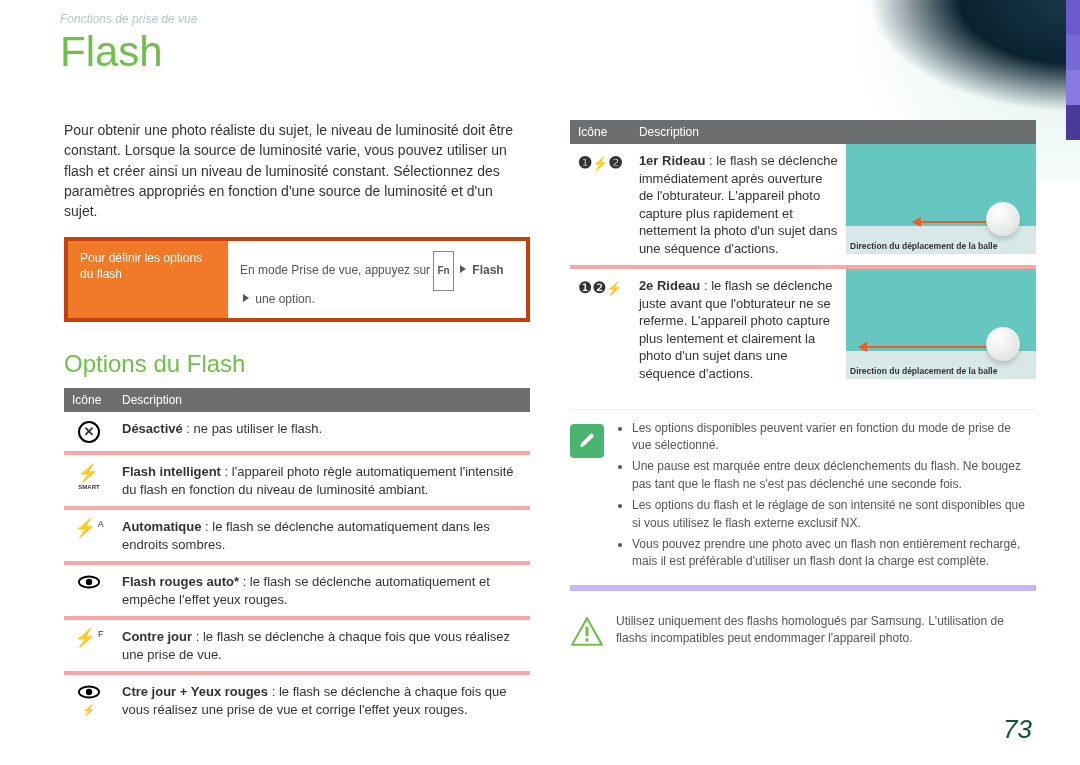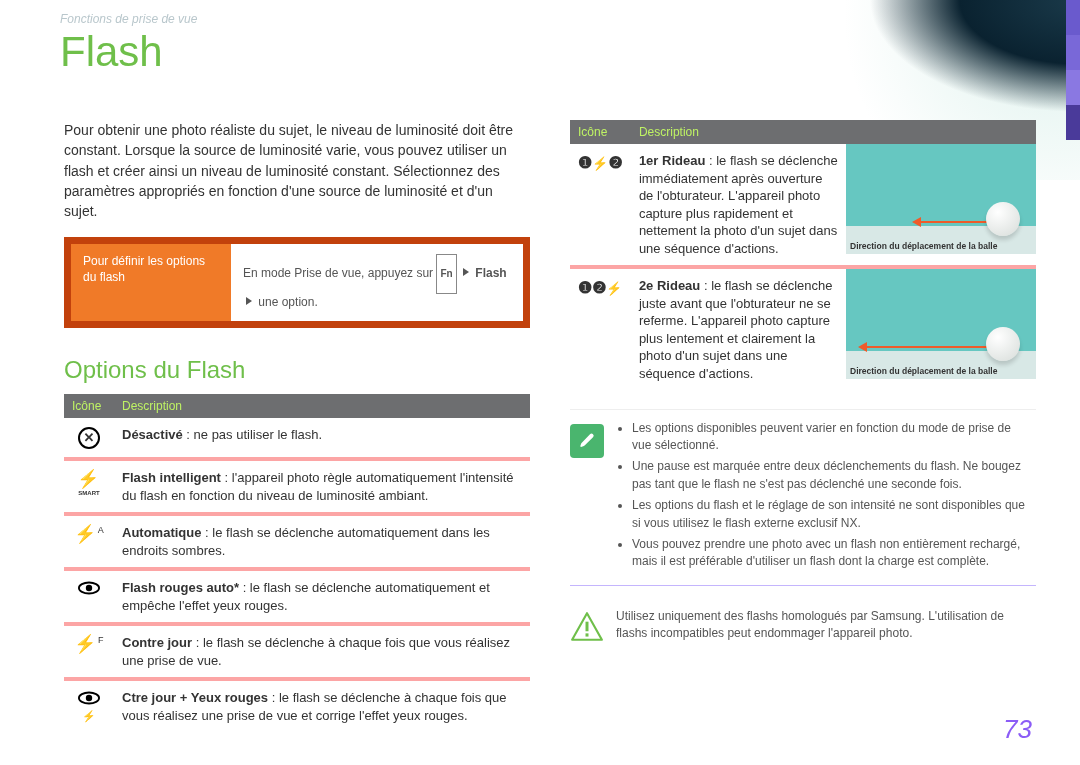--- a/index.html
+++ b/index.html
@@ -53,21 +53,21 @@
   }
   .col { flex: 1; min-width: 0; }
   .intro {
     font-size: 14px;
     line-height: 1.45;
     color: #333;
     margin-bottom: 16px;
   }
   .define-box {
     display: flex;
-    border: 7px solid #c2410c;
+    border: 4px solid #c2410c;
     margin-bottom: 28px;
   }
   .define-label {
     background: #f07a28;
     color: #fff;
     font-size: 12px;
     padding: 10px 12px;
     width: 160px;
     line-height: 1.3;
   }
@@ -101,21 +101,21 @@
     font-weight: 400;
     margin-bottom: 10px;
   }
   table.opt {
     width: 100%;
     border-collapse: collapse;
     font-size: 13px;
   }
   table.opt th {
     background: #6d6e70;
-    color: #bef264;
+    color: #ffffff;
     font-weight: normal;
     text-align: left;
     padding: 5px 8px;
     font-size: 12px;
   }
   table.opt th:first-child { width: 50px; }
   table.opt td {
     border-bottom: 4px solid #fca5a5;
     padding: 8px 8px;
     vertical-align: top;
@@ -207,21 +207,21 @@
     bottom: 2px; left: 4px; right: 4px;
     font-size: 8.5px;
     color: #333;
   }
   .note-box {
     display: flex;
     gap: 12px;
     margin-top: 18px;
     padding: 10px 6px 10px 0;
     border-top: 1px solid #eee;
-    border-bottom: 1px solid #c4b5fd;
+    border-bottom: 6px solid #c4b5fd;
   }
   .note-icon {
     width: 34px; height: 34px;
     background: #4ab56e;
     border-radius: 4px;
     display: flex;
     align-items: center; justify-content: center;
     flex-shrink: 0;
     margin-top: 4px;
   }
@@ -248,21 +248,21 @@
   .warn-text {
     font-size: 12px;
     color: #555;
     line-height: 1.45;
   }
   .page-num {
     position: absolute;
     bottom: 20px; right: 48px;
     font-size: 26px;
     font-style: italic;
-    color: #8b5cf6;
+    color: #14532d;
   }
 </style>
 </head>
 <body>
 
 <div class="bg-corner"></div>
 <div class="tab-strip">
   <div class="tab-seg s1"></div>
     <div class="tab-seg s2"></div>
     <div class="tab-seg s3"></div>
@@ -359,21 +359,21 @@
               <div class="floor"></div>
               <div class="arrow-line"></div>
               <div class="arrow-head"></div>
               <div class="ball"></div>
               <div class="cap">Direction du déplacement de la balle</div>
             </div>
           </td>
         </tr>
         <tr>
           <td class="icon-cell">
-            <span style="font-weight:bold;">❶❷<span style="font-size:13px;">⚡</span></span>
+            <span style="font-weight:normal;">❶❷<span style="font-size:13px;">⚡</span></span>
           </td>
           <td class="desc"><b>2e Rideau</b><span> : le flash se déclenche juste avant que l'obturateur ne se referme. L'appareil photo capture plus lentement et clairement la photo d'un sujet dans une séquence d'actions.</span></td>
           <td class="thumb-cell">
             <div class="thumb t2">
               <div class="floor"></div>
               <div class="arrow-line"></div>
               <div class="arrow-head"></div>
               <div class="ball"></div>
               <div class="cap">Direction du déplacement de la balle</div>
             </div>

